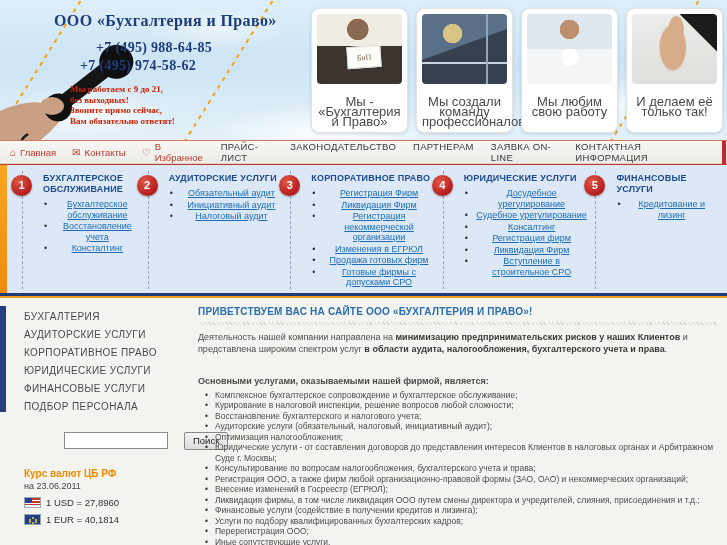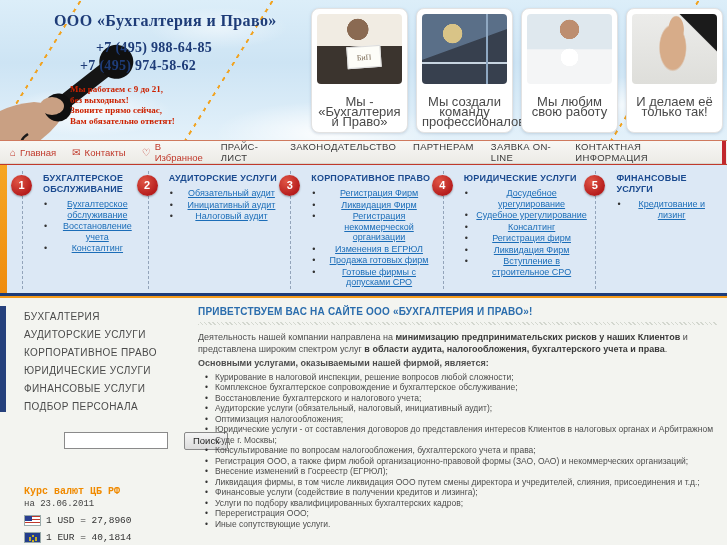--- a/index.html
+++ b/index.html
@@ -124,39 +124,39 @@
   .navybar { position:absolute; left:0; top:8px; width:6px; height:106px; background:#25407c; }
   .side-items { list-style:none; padding-left:24px; }
   .side-items li { height:18px; line-height:18px; font-size:10px; color:#4a4a4a;
     letter-spacing:.4px; cursor:pointer; }
   .searchrow { margin:16px 0 0 24px; display:flex; gap:16px; align-items:center;padding-left:40px; }
   .searchrow input { width:104px; height:17px; border:1px solid #8a8a8a; background:#fff;
     font-size:9px; padding:0 3px; }
   .searchrow button { height:18px; padding:0 8px; font-size:9.5px; color:#222;
     background:linear-gradient(180deg,#f4f4f4,#dcdcdc); border:1px solid #888;
     border-radius:2px; cursor:pointer; }
-  .currency { margin:36px 0 0 24px;font-family:Liberation Mono, monospace; }
+  .currency { margin:18px 0 0 24px; }
   .cur-title { color:#f08a00; font-weight:bold; font-size:10px; }
   .cur-date { color:#444; font-size:9px; margin-top:2px; }
   .cur-row { display:flex; align-items:center; gap:5px; margin-top:6px; color:#333; font-size:9.5px; }
   .flag { width:17px; height:11px; flex:none; border:1px solid #9aa; position:relative; }
   .flag-us { background:repeating-linear-gradient(180deg,#c0392b 0 1.5px,#fff 1.5px 3px); }
   .flag-us::before { content:""; position:absolute; left:0; top:0; width:7px; height:5px; background:#2a3d8f; }
   .flag-eu { background:#233d8b; }
   .flag-eu::before { content:""; position:absolute; left:7px; top:2px; width:2px; height:2px;
     border-radius:50%; background:#ffd700;
     box-shadow:3px 2px 0 #ffd700,-3px 2px 0 #ffd700,0 5px 0 #ffd700,3px 4px 0 #ffd700,-3px 4px 0 #ffd700; }
 
   .main { flex:1; padding:8px 10px 0 8px; }
   .main h1 { color:#2b6dad; font-size:10px; letter-spacing:.2px; }
   .sep { height:3px; margin:5px 0 6px 0;
     background:repeating-linear-gradient(45deg,#d3d7cf 0 1px,transparent 1px 3px); }
   .main p { font-size:9px; line-height:12px; color:#4d4d4d; }
   .main p b, .main p strong { color:#3a3a3a; }
-  .services-intro { margin-top:2px; font-weight:bold; color:#3a3a3a; }
+  .services-intro { margin-top:20px; font-weight:bold; color:#3a3a3a; }
   .services { list-style:none; margin:3px 0 0 6px; }
   .services li { position:relative; padding-left:11px; font-size:8.5px; line-height:10.5px; color:#4d4d4d; }
   .services li::before { content:"•"; position:absolute; left:1px; top:0; color:#333; }
   .principles { margin-top:13px; }
 </style>
 </head>
 <body>
 
 <div class="page">
 
@@ -321,22 +321,22 @@
         </div>
       </div>
     </div>
 
     <div class="main">
       <h1>ПРИВЕТСТВУЕМ ВАС НА САЙТЕ ООО «БУХГАЛТЕРИЯ И ПРАВО»!</h1>
       <div class="sep"></div>
       <p><span>Деятельность нашей компании направлена на </span><b>минимизацию предпринимательских рисков у наших Клиентов</b><span> и представлена широким спектром услуг </span><b>в области аудита, налогообложения, бухгалтерского учета и права</b><span>.</span></p>
       <p class="services-intro">Основными услугами, оказываемыми нашей фирмой, является:</p>
       <ul class="services">
+        <li>Комплексное бухгалтерское сопровождение и бухгалтерское обслуживание;</li>
         <li>Курирование в налоговой инспекции, решение вопросов любой сложности;</li>
-        <li>Комплексное бухгалтерское сопровождение и бухгалтерское обслуживание;</li>
         <li>Восстановление бухгалтерского и налогового учета;</li>
         <li>Аудиторские услуги (обязательный, налоговый, инициативный аудит);</li>
         <li>Оптимизация налогообложения;</li>
         <li>Юридические услуги - от составления договоров до представления интересов Клиентов в налоговых органах и Арбитражном Суде г. Москвы;</li>
         <li>Консультирование по вопросам налогообложения, бухгалтерского учета и права;</li>
         <li>Регистрация ООО, а также фирм любой организационно-правовой формы (ЗАО, ОАО) и некоммерческих организаций;</li>
         <li>Внесение изменений в Госреестр (ЕГРЮЛ);</li>
         <li>Ликвидация фирмы, в том числе ликвидация ООО путем смены директора и учредителей, слияния, присоединения и т.д.;</li>
         <li>Финансовые услуги (содействие в получении кредитов и лизинга);</li>
         <li>Услуги по подбору квалифицированных бухгалтерских кадров;</li>

